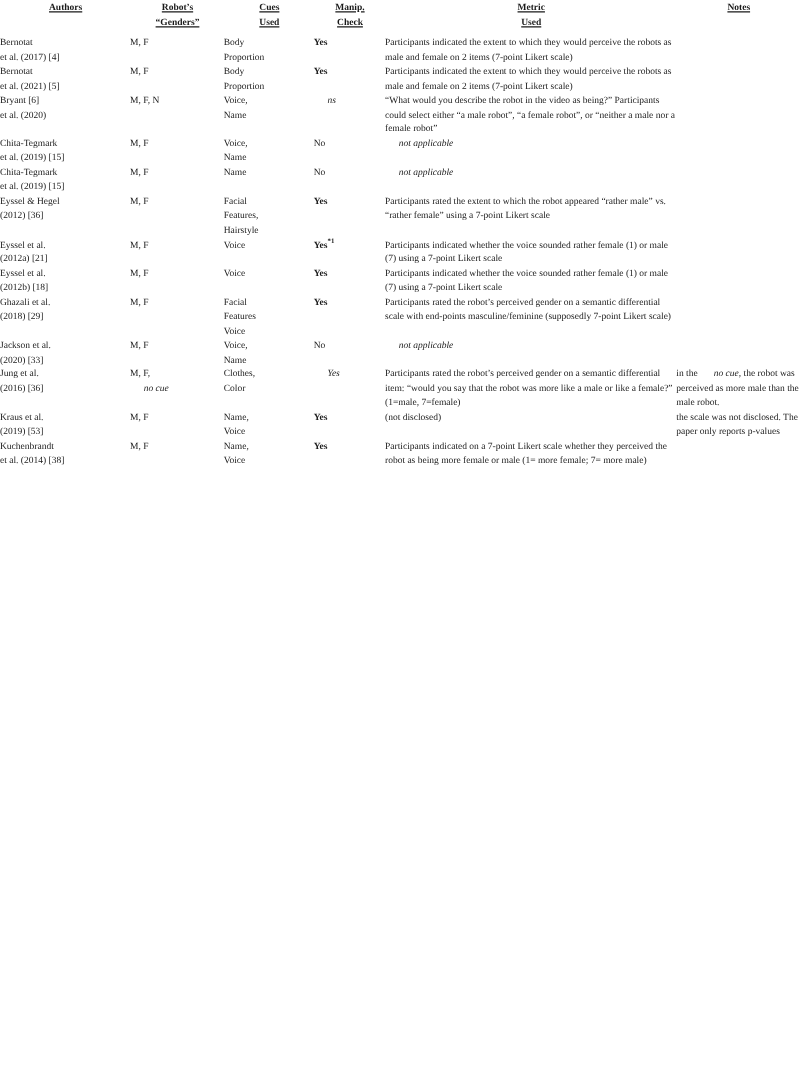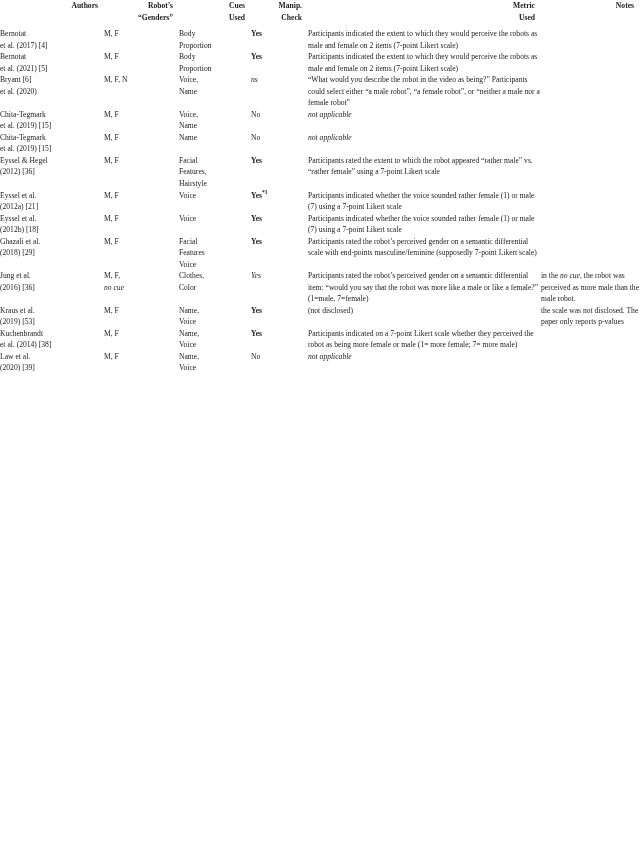--- a/index.html
+++ b/index.html
@@ -47,33 +47,34 @@
   
   .cell {
     padding: 4.0px 6px 4.0px 7px;
   }
   thead .cell {
     padding-top: 0px;
     padding-bottom: 5px;
   }
   thead th {
     font-weight: bold;
-    text-align: right;
+    text-align: center;
+    text-decoration: underline;
   }
   thead tr.head-row .cell {
     font-weight: bold;
   }
   
   .head-sep {
     border-bottom: 0.9px solid #3a3a3a;
   }
   td.body-cell {
     padding: 4.5px 7px 4.5px 7px;
   }
-  .it { font-style: italic; }
+  .it { font-style: italic; margin-left: 11px; }
   .bd { font-weight: bold; }
   sup {
     font-size: 0.72em;
     vertical-align: super;
     line-height: 0;
   }
   
 </style>
 </head>
 <body>
@@ -267,20 +268,36 @@
             <div>Facial</div>
             <div>Features</div>
             <div>Voice</div>
           </td>
           <td class="body-cell vrule"><span class="bd">Yes</span></td>
           <td class="body-cell vrule"><span>Participants rated the robot’s perceived gender on a semantic differential scale with end-points masculine/feminine (supposedly 7-point Likert scale)</span></td>
           <td class="body-cell vrule"></td>
         </tr>
         <tr>
           <td class="body-cell">
+            <div>Jackson et al.</div>
+            <div>(2020) [33]</div>
+          </td>
+          <td class="body-cell vrule">
+            <div>M, F</div>
+          </td>
+          <td class="body-cell vrule">
+            <div>Voice,</div>
+            <div>Name</div>
+          </td>
+          <td class="body-cell vrule"><span>No</span></td>
+          <td class="body-cell vrule"><span class="it">not applicable</span></td>
+          <td class="body-cell vrule"></td>
+        </tr>
+        <tr>
+          <td class="body-cell">
             <div>Jung et al.</div>
             <div>(2016) [36]</div>
           </td>
           <td class="body-cell vrule">
             <div>M, F,</div>
             <div class="it">no cue</div>
           </td>
           <td class="body-cell vrule">
             <div>Clothes,</div>
             <div>Color</div>
@@ -312,33 +329,17 @@
           </td>
           <td class="body-cell vrule">
             <div>M, F</div>
           </td>
           <td class="body-cell vrule">
             <div>Name,</div>
             <div>Voice</div>
           </td>
           <td class="body-cell vrule"><span class="bd">Yes</span></td>
           <td class="body-cell vrule"><span>Participants indicated on a 7-point Likert scale whether they perceived the robot as being more female or male (1= more female; 7= more male)</span></td>
-          <td class="body-cell vrule"></td>
-        </tr>
-        <tr>
-          <td class="body-cell">
-            <div>Law et al.</div>
-            <div>(2020) [39]</div>
-          </td>
-          <td class="body-cell vrule">
-            <div>M, F</div>
-          </td>
-          <td class="body-cell vrule">
-            <div>Name,</div>
-            <div>Voice</div>
-          </td>
-          <td class="body-cell vrule"><span>No</span></td>
-          <td class="body-cell vrule"><span class="it">not applicable</span></td>
           <td class="body-cell vrule"></td>
         </tr>
       </tbody>
   </table>
 </div>
 
 </body></html>

